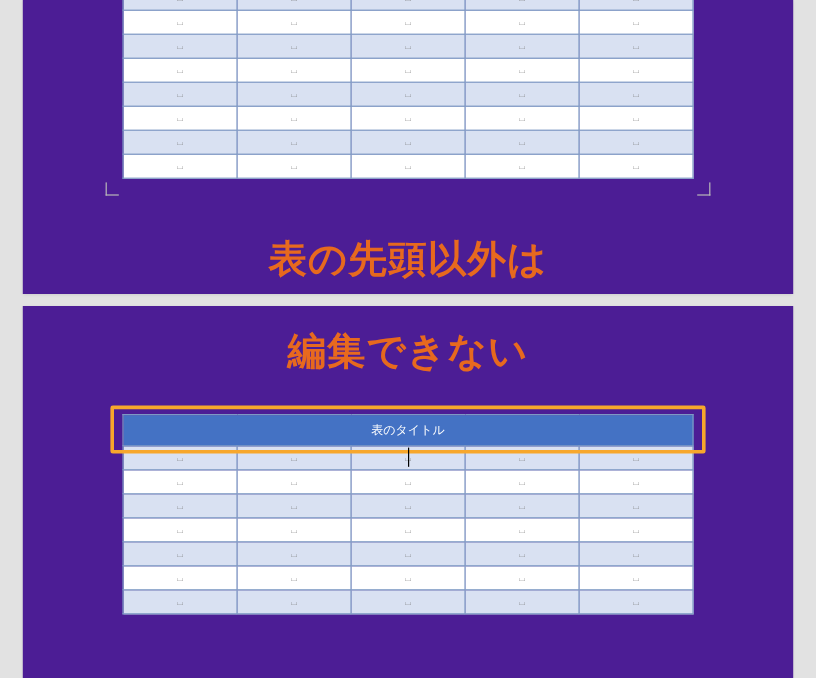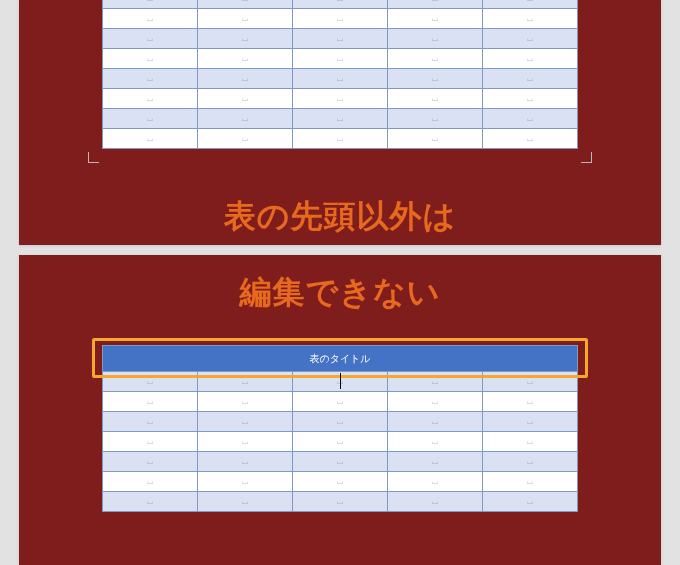--- a/index.html
+++ b/index.html
@@ -8,21 +8,21 @@
     background: #e2e2e2;
     font-family: "Meiryo", "Hiragino Sans", sans-serif;
     display: flex;
     flex-direction: column;
     align-items: center;
     gap: 10px;
     padding: 0;
   }
 
   .page {
-    background: #7f1d1d;
+    background: #4c1d95;
     width: 642px;
     box-shadow: 0 1px 3px rgba(0,0,0,.12);
     position: relative;
     display: flex;
     flex-direction: column;
     align-items: center;
     padding-top: 0;
   }
   .page.top { height: 245px; margin-top: 0; }
   .page.bottom { height: 310px; padding-top: 30px; }

